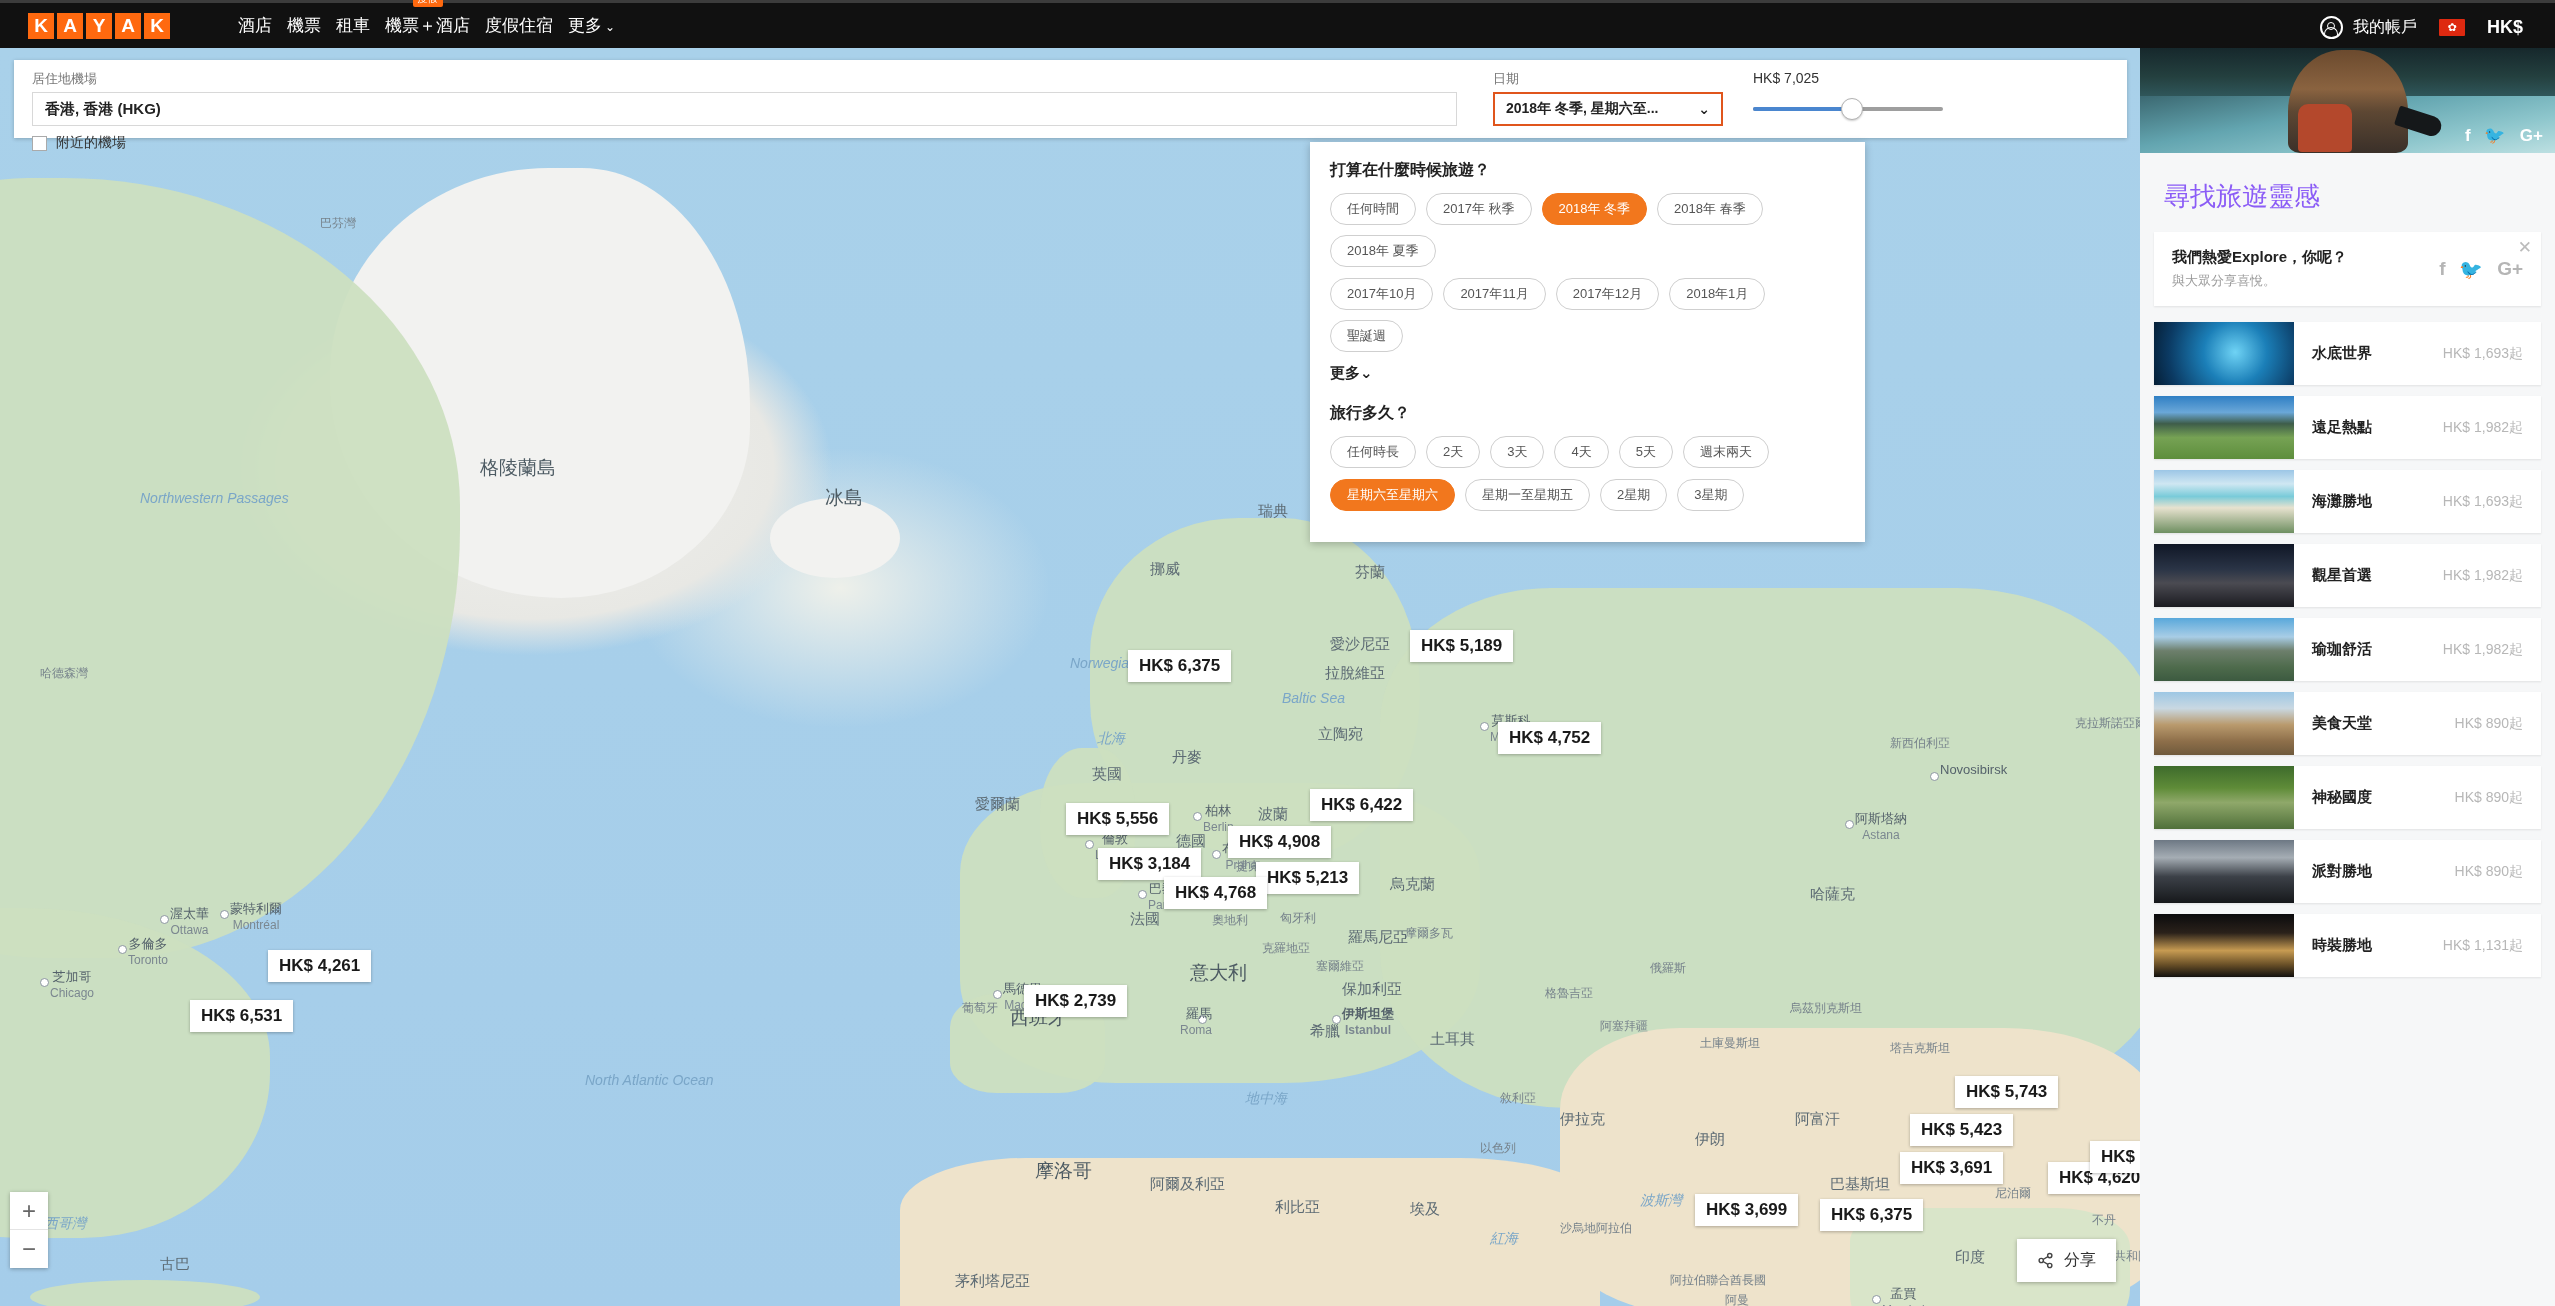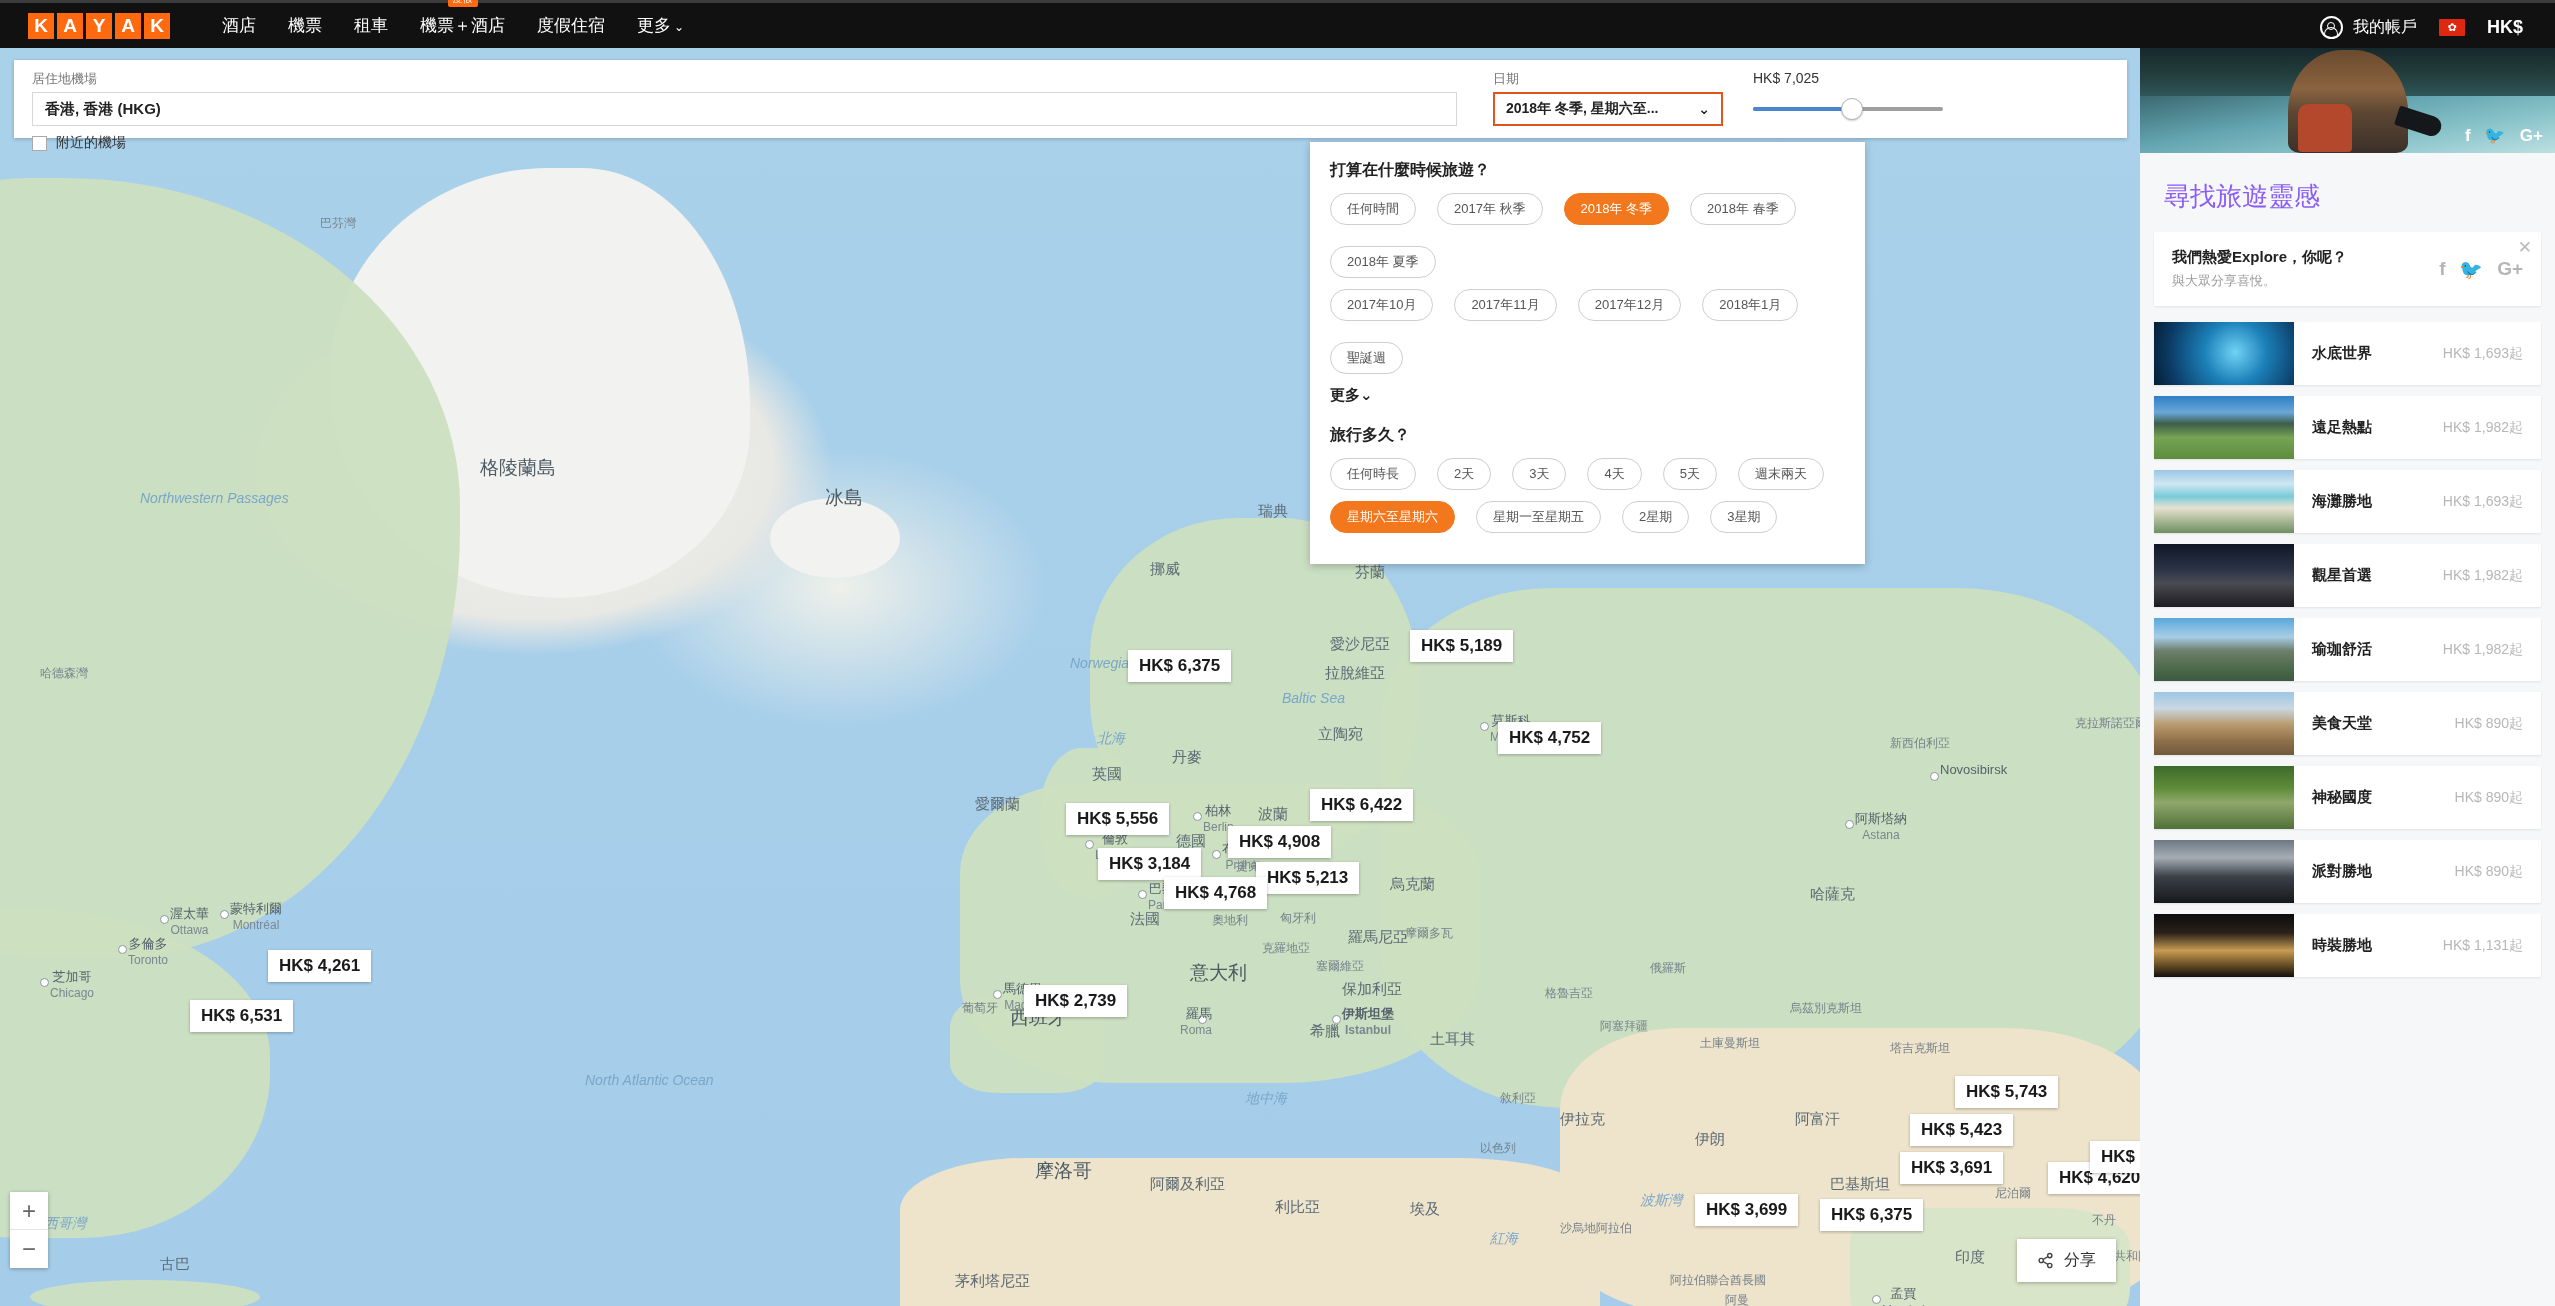--- a/index.html
+++ b/index.html
@@ -17,21 +17,21 @@
     position: absolute; top: 0; left: 0; width: 2555px; height: 48px;
     background: #111111; display: flex; align-items: center; z-index: 60;
     border-top: 3px solid #3c3c3c;
   }
   .logo { display: flex; margin-left: 28px; gap: 3px; }
   .logo span {
     display: inline-flex; align-items: center; justify-content: center;
     width: 26px; height: 26px; background: #ff690f; color: #fff;
     font-weight: bold; font-size: 19px; line-height: 1;
   }
-  .navlinks { display: flex; align-items: center; margin-left: 52px; gap: 32px; position: relative; }
+  .navlinks { display: flex; align-items: center; margin-left: 68px; gap: 15px; position: relative; }
   .navlink {
     color: #ffffff; font-size: 17px; white-space: nowrap; position: relative;
     cursor: pointer; padding: 4px 0;
   }
   .badge {
     position: absolute; top: -19px; left: 50%; transform: translateX(-50%);
     background: #ff690f; color: #fff; font-size: 10px; line-height: 1;
     padding: 3px 5px; border-radius: 2px; white-space: nowrap;
   }
   .chev { font-size: 12px; margin-left: 3px; }
@@ -132,21 +132,21 @@
     transform: translateX(-11px); cursor: pointer;
   }
 
   
   .datedrop {
     position: absolute; top: 142px; left: 1310px; width: 555px;
     background: #fff; box-shadow: 0 2px 8px rgba(0,0,0,.24); z-index: 55;
     padding: 18px 20px 20px 20px;
   }
   .dd-q { font-size: 16px; font-weight: bold; color: #222; margin-bottom: 12px; }
-  .pillrow { display: flex; flex-wrap: wrap; gap: 21px; margin-bottom: 11px; }
+  .pillrow { display: flex; flex-wrap: wrap; gap: 10px; margin-bottom: 11px; }
   .pill {
     border: 1px solid #cfcfcf; border-radius: 18px; padding: 6px 16px;
     font-size: 13px; color: #555; background: #fff; cursor: pointer; white-space: nowrap;
   }
   .pill.active { background: #f2771d; border-color: #f2771d; color: #fff; }
   .ddmore { font-size: 15px; font-weight: bold; color: #222; margin: 12px 0 20px 0; cursor: pointer; }
 
   
   .rail {
     position: absolute; top: 48px; right: 0; width: 415px; height: 1258px;

